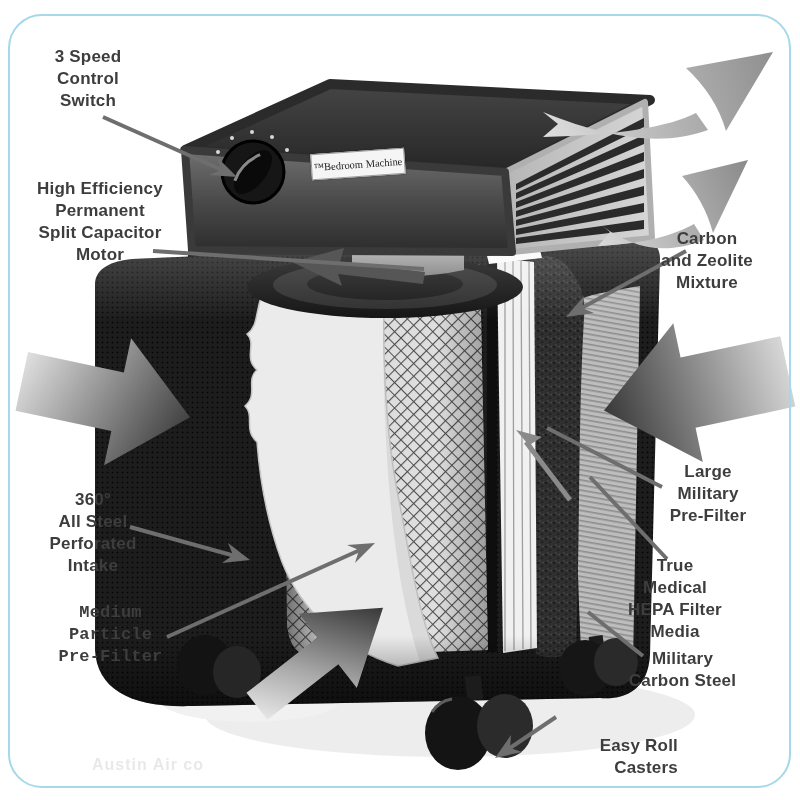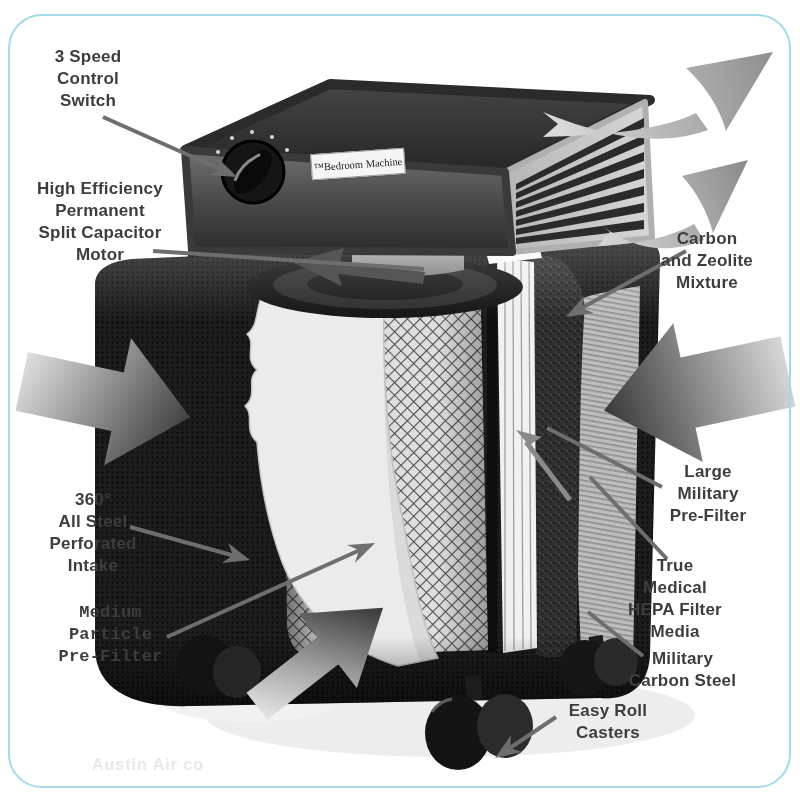--- a/index.html
+++ b/index.html
@@ -259,20 +259,20 @@
 Pre-Filter</div>
 <div class="callout" style="left:638px;top:461px;width:140px;">Large
 Military
 Pre-Filter</div>
 <div class="callout" style="left:596px;top:542px;width:158px;margin-top:13px;">True
 Medical
 HEPA Filter
 Media</div>
 <div class="callout" style="left:600px;top:648px;width:165px;">Military
 Carbon Steel</div>
-<div class="callout" style="left:538px;top:700px;width:140px;">Easy Roll
+<div class="callout" style="left:538px;top:735px;width:140px;text-align:right;">Easy Roll
 Casters</div>
 
 <div class="plate">™Bedroom Machine</div>
 
 <div class="watermark">Austin Air co</div>
 
 <div class="frame"></div>
 
 </body></html>

